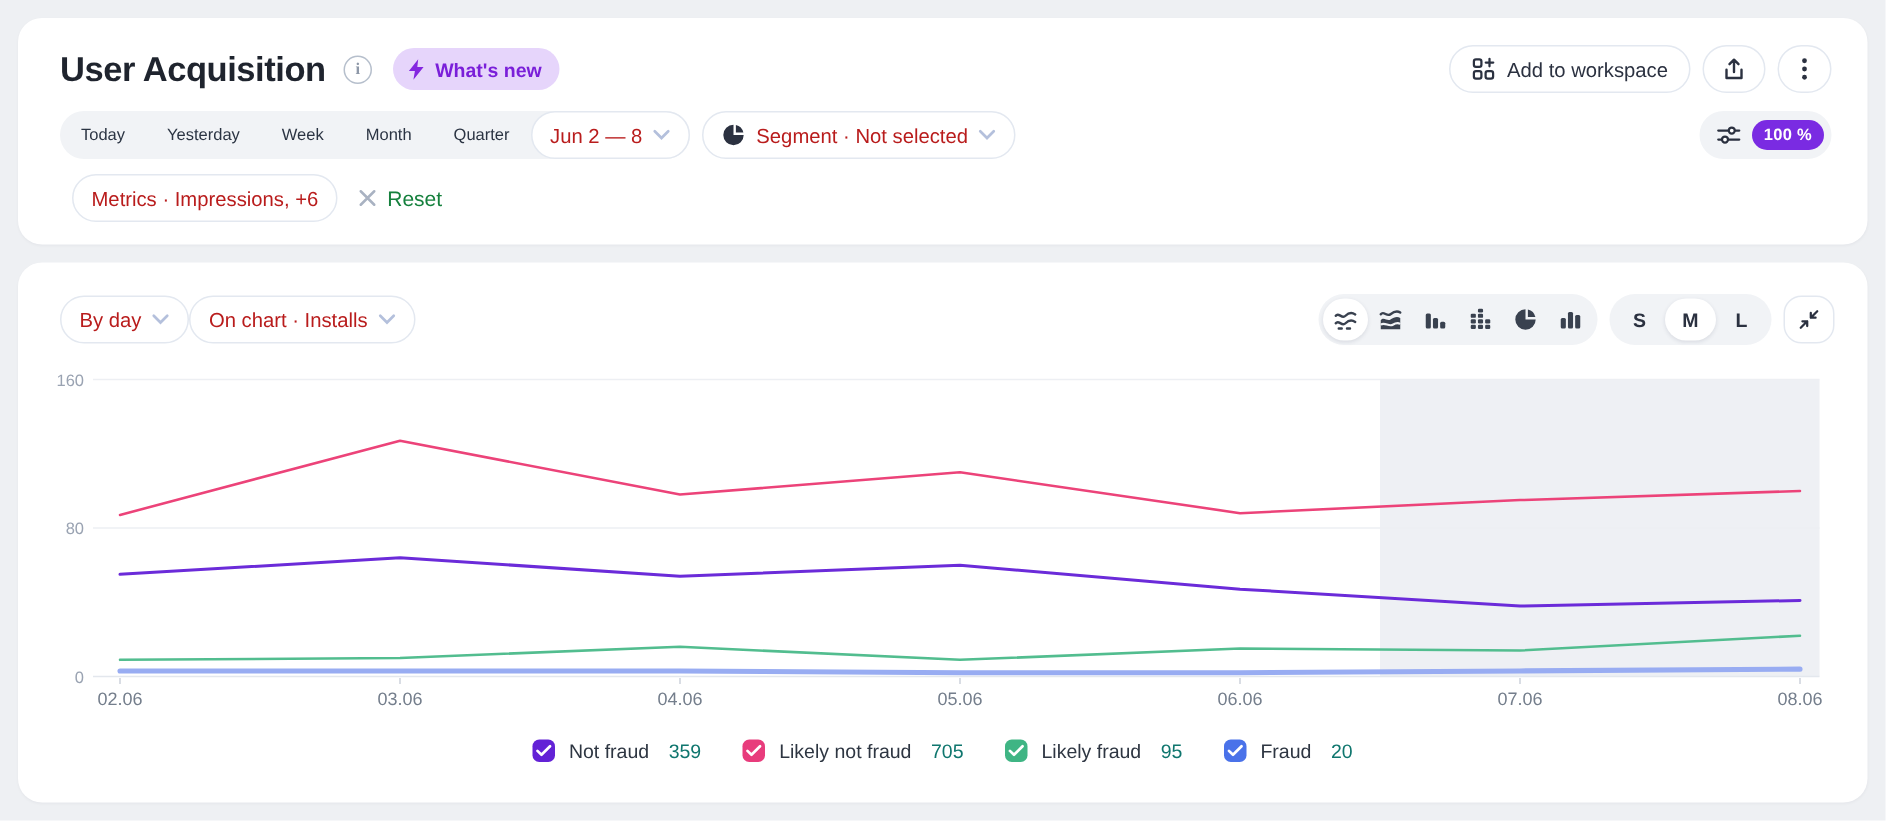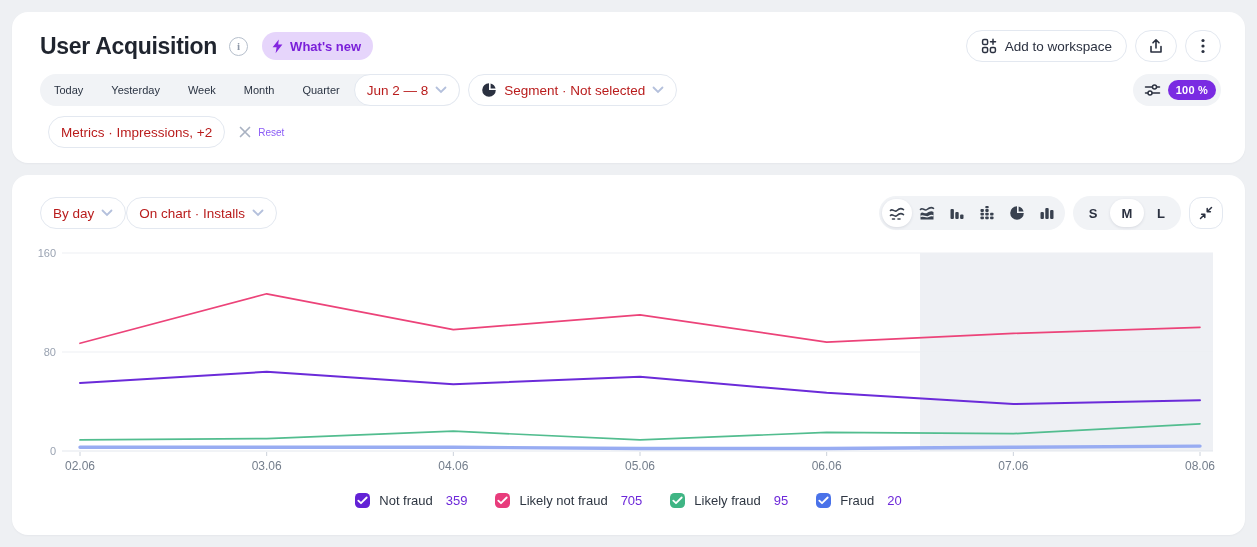--- a/index.html
+++ b/index.html
@@ -57,22 +57,22 @@
   .filters-row > .chip { margin-left:8px;text-align:center; }
   .settings-pill {
     background:#f1f3f6; border-radius:16px; height:32px;
     display:flex; align-items:center; gap:7px; padding:0 5px 0 11px; cursor:pointer;
   }
   .sampling-badge {
     background:#7a2be2; color:#fff; font-size:11px; font-weight:700;
     border-radius:11px; padding:4px 8px; letter-spacing:0.2px;
   }
   .reset-btn {
-    display:flex; align-items:flex-end; gap:7px; margin-left:14px;
-    font-size:10px; color:#8b5cf6; cursor:pointer;
+    display:flex; align-items:center; gap:7px; margin-left:14px;
+    font-size:14px; color:#15803d; cursor:pointer;
   }
 
   
   .chart-controls { display:flex; align-items:center; padding:22px 22px 0 28px; height:54px; }
   .chart-controls .chip + .chip { margin-left:8px; }
   .seg-group {
     background:#f1f3f6; border-radius:17px; height:34px; padding:3px;
     display:flex; align-items:center; margin-left:8px;
   }
   .seg-btn {
@@ -92,21 +92,21 @@
   #legend {
     position:absolute; left:0; top:318px; width:100%;
     display:flex; justify-content:center; align-items:center; gap:28px;
   }
   .legend-item { display:flex; align-items:center; gap:9px; cursor:pointer; }
   .legend-check {
     width:15px; height:15px; border-radius:4.5px; display:flex;
     align-items:center; justify-content:center;
   }
   .legend-label { font-size:13px; color:#2e3642; }
-  .legend-value { font-size:13px; color:#6d28d9; margin-left:4px; }
+  .legend-value { font-size:13px; color:#0f766e; margin-left:4px; }
 
   .chev { flex:0 0 auto; }
   svg { display:block; }
 </style>
 </head>
 <body>
 
 <div class="card" id="card-top">
 
   <div class="header-row">
@@ -185,21 +185,21 @@
           <circle cx="10.5" cy="5" r="2" fill="#fff"></circle>
           <circle cx="6" cy="11" r="2" fill="#fff"></circle>
         </svg>
       </span>
       <span class="sampling-badge">100 %</span>
     </div>
   </div>
 
   <div class="filters-row" style="margin-top:10px">
     <div class="chip">
-      <span>Metrics · Impressions, +2</span>
+      <span>Metrics · Impressions, +6</span>
     </div>
     <div class="reset-btn">
       <svg width="12" height="12" viewBox="0 0 12 12" stroke="#a9b2c2" stroke-width="1.7" stroke-linecap="round">
           <path d="M1.5 1.5 L10.5 10.5 M10.5 1.5 L1.5 10.5"></path>
         </svg>
       <span>Reset</span>
     </div>
   </div>
 </div>
 

